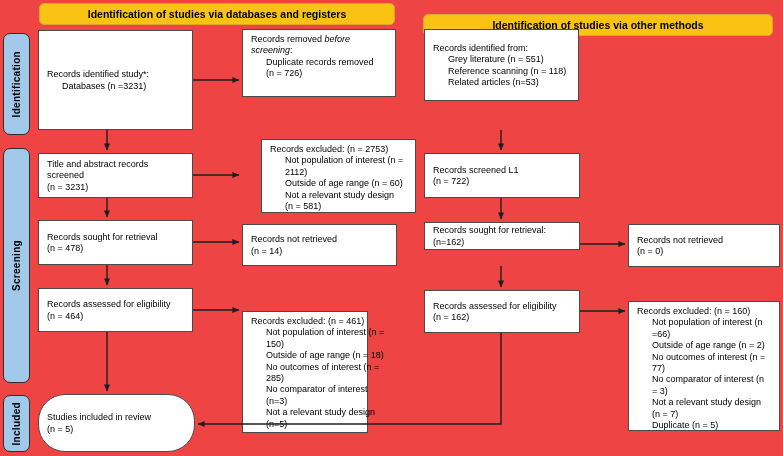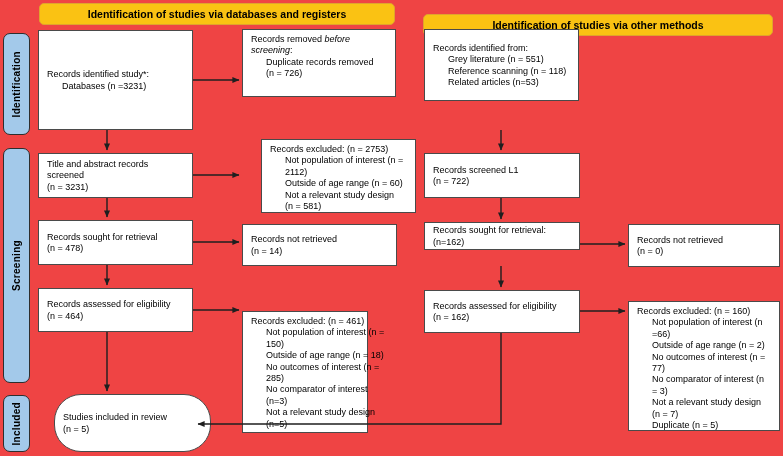--- a/index.html
+++ b/index.html
@@ -35,21 +35,21 @@
     padding:4px 3px 3px 8px;
   }
   .node.center{display:flex;flex-direction:column;justify-content:center;}
   .node .line{white-space:nowrap;}
   .node .line.indent-1{padding-left:15px;}
   
   #n-l1{left:38px;top:30px;width:155px;height:100px;}
   #n-l2{left:38px;top:153px;width:155px;height:45px;}
   #n-l3{left:38px;top:220px;width:155px;height:45px;}
   #n-l4{left:38px;top:288px;width:155px;height:44px;}
-  #n-l5{left:54px;top:394px;width:157px;height:58px;border-radius:27px;}
+  #n-l5{left:38px;top:394px;width:157px;height:58px;border-radius:27px;}
   #n-m1{left:242px;top:29px;width:154px;height:68px;}
   #n-m2{left:242px;top:139px;width:155px;height:74px;margin-left:19px;}
   #n-m3{left:242px;top:224px;width:155px;height:42px;}
   #n-m4{left:242px;top:288px;width:126px;height:122px;margin-top:23px;}
   #n-r1{left:424px;top:29px;width:155px;height:72px;}
   #n-r2{left:424px;top:153px;width:156px;height:45px;}
   #n-r3{left:424px;top:222px;width:156px;height:28px;}
   #n-r4{left:424px;top:290px;width:156px;height:43px;}
   #n-f1{left:628px;top:224px;width:152px;height:43px;}
   #n-f2{left:628px;top:289px;width:152px;height:130px;margin-top:12px;}

